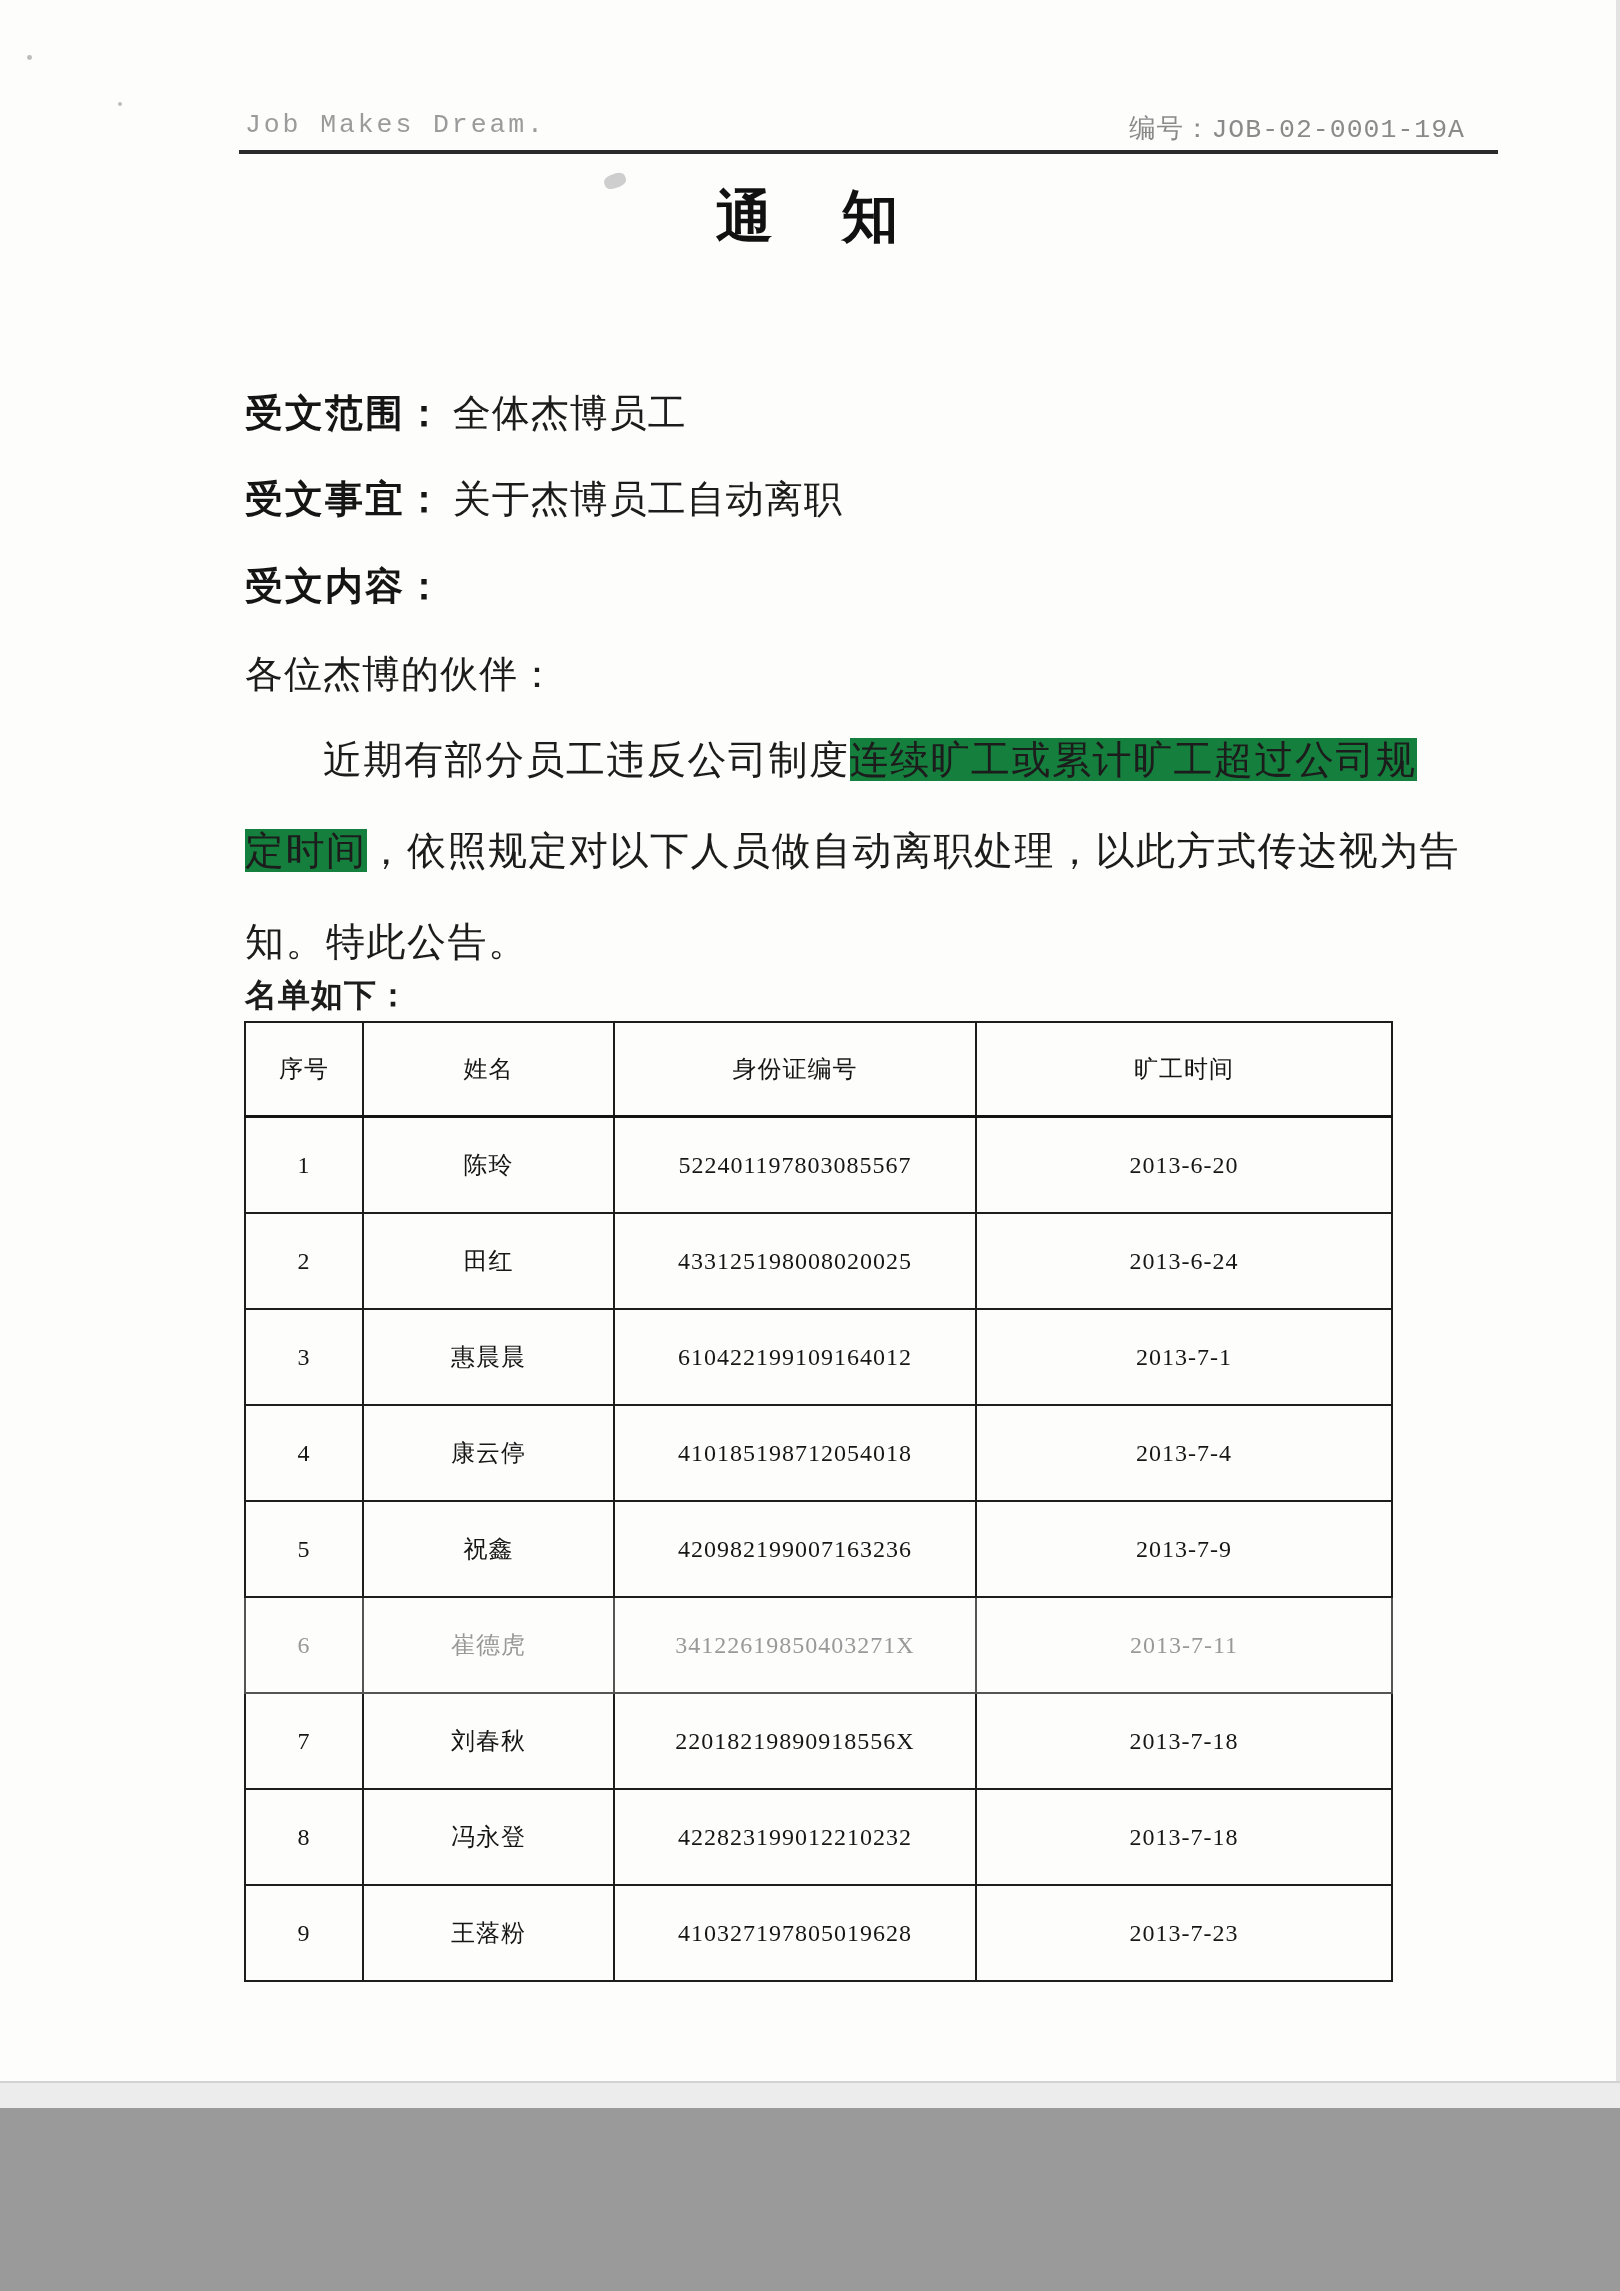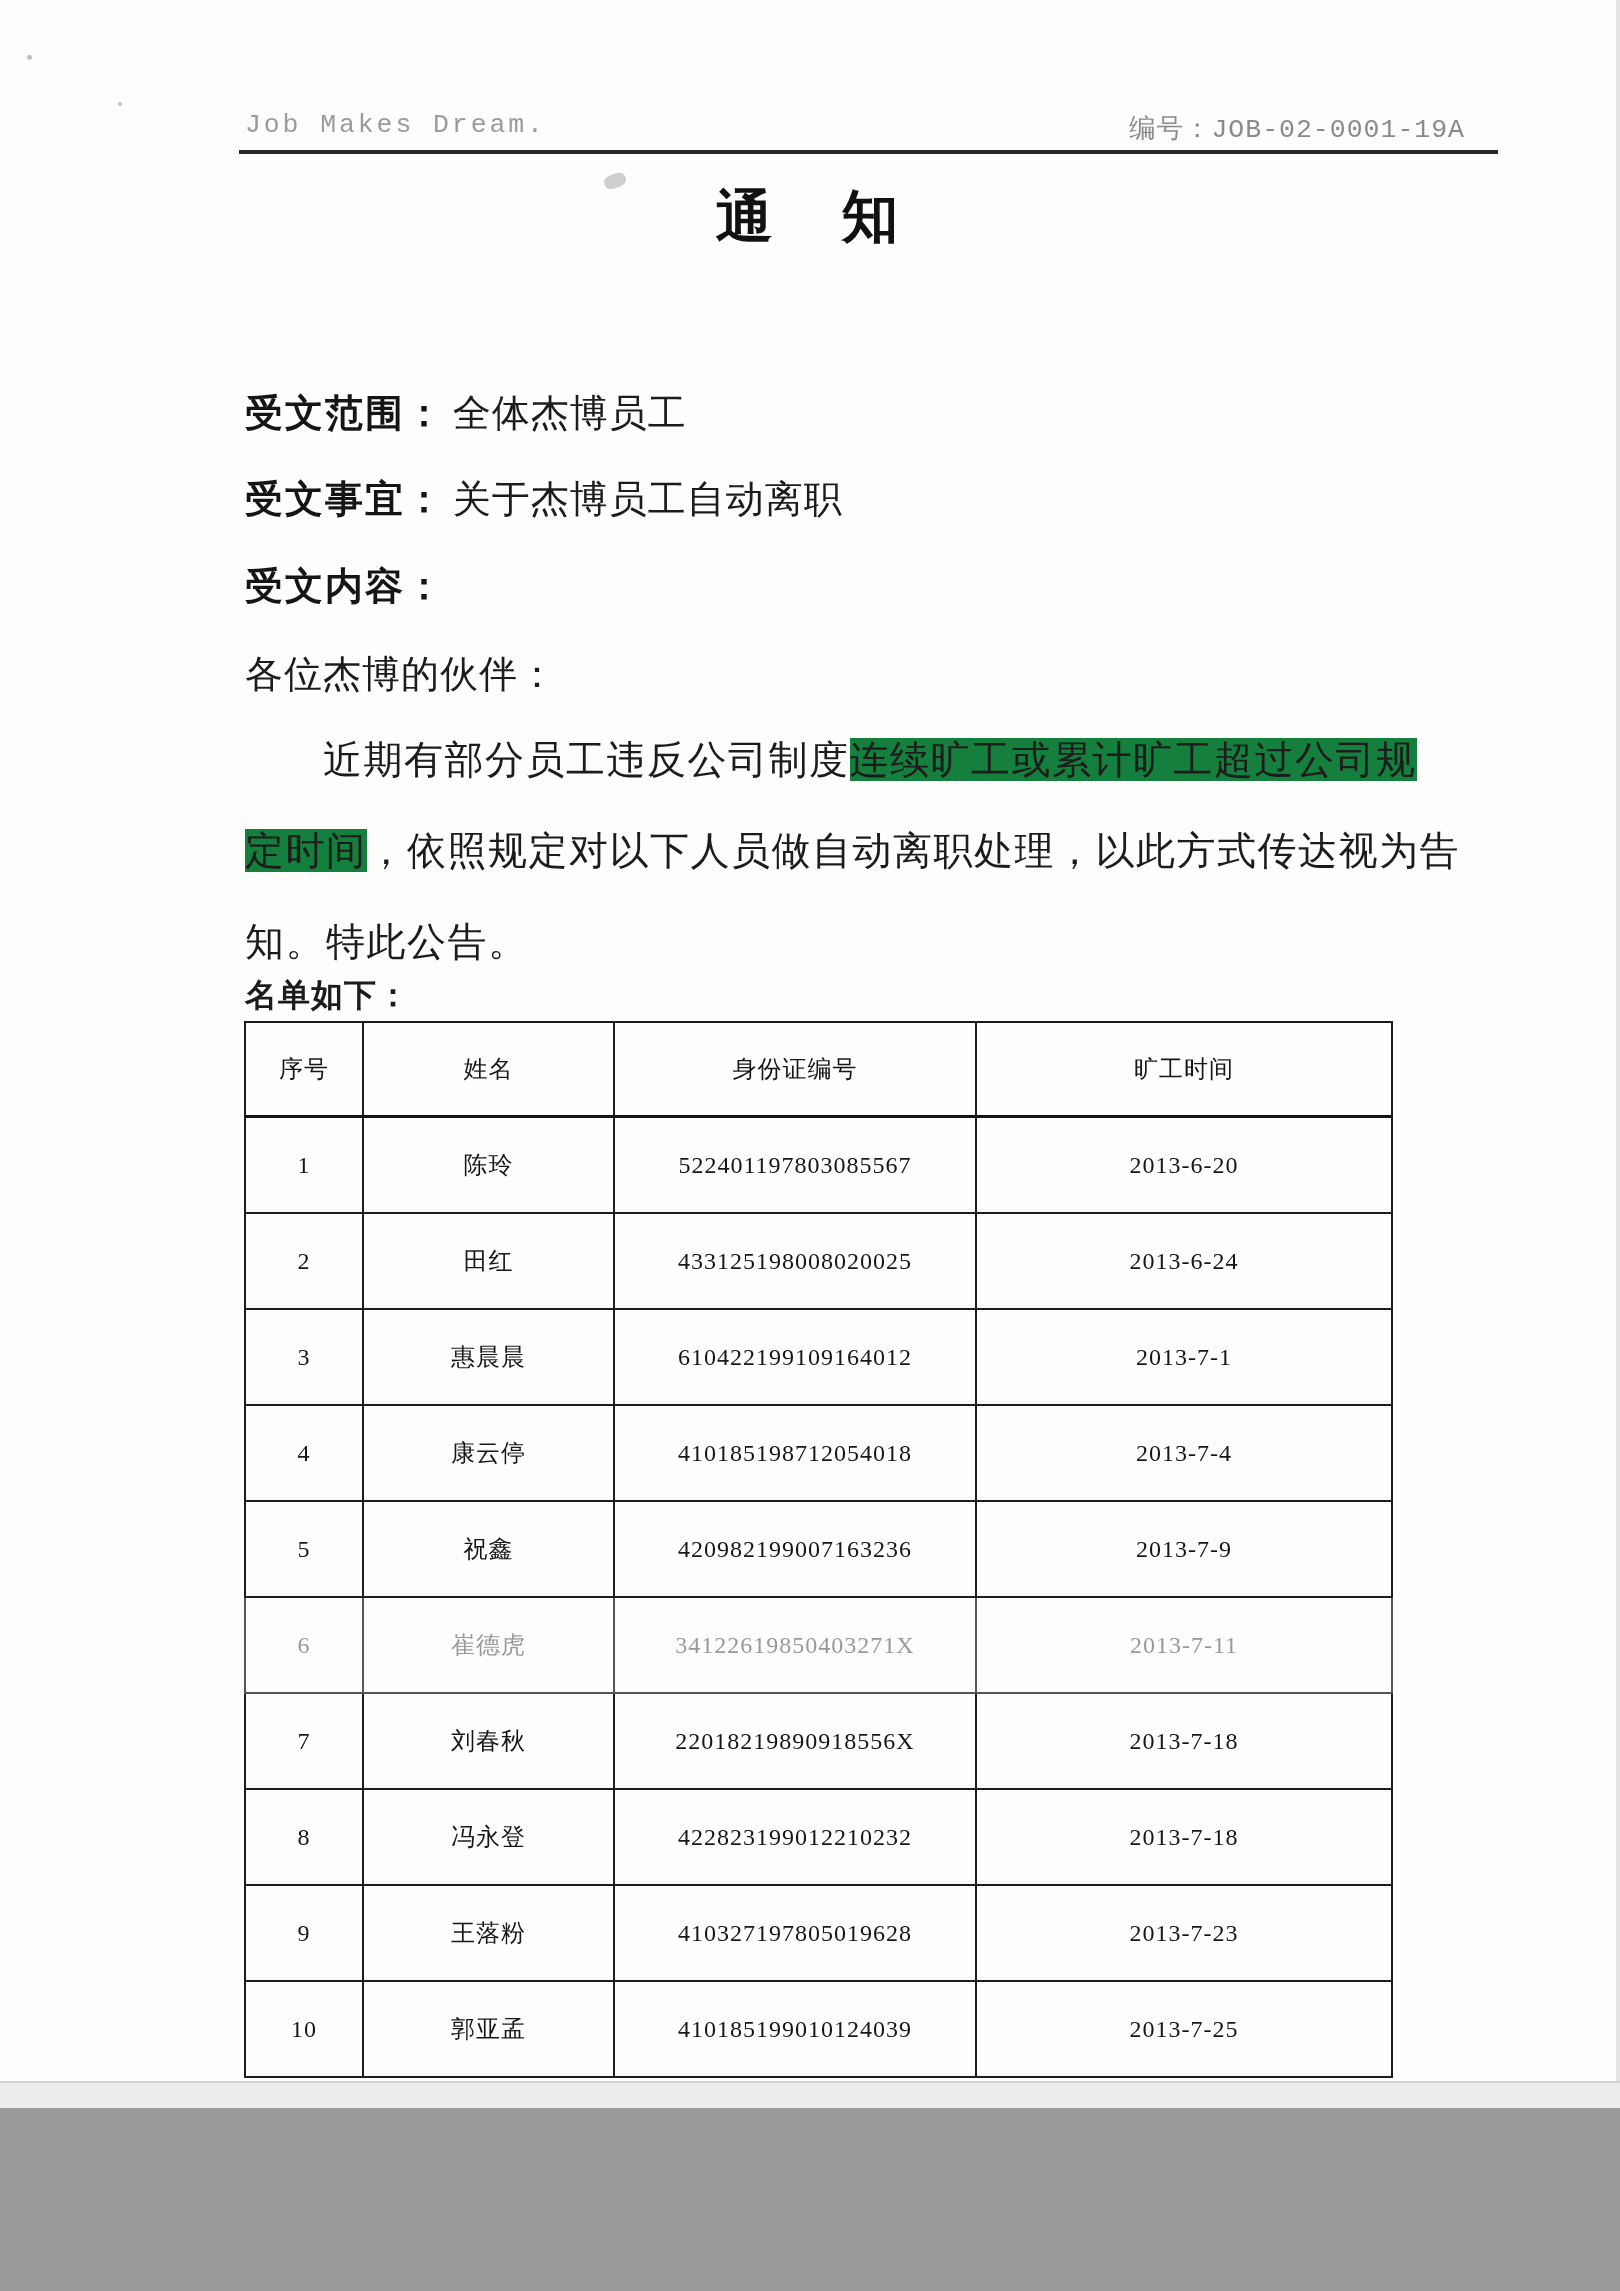--- a/index.html
+++ b/index.html
@@ -181,26 +181,20 @@
           <td>冯永登</td>
           <td>422823199012210232</td>
           <td>2013-7-18</td>
         </tr>
         <tr>
           <td>9</td>
           <td>王落粉</td>
           <td>410327197805019628</td>
           <td>2013-7-23</td>
         </tr>
-        <tr>
-          <td>10</td>
-          <td>郭亚孟</td>
-          <td>410185199010124039</td>
-          <td>2013-7-25</td>
-        </tr>
       </tbody>
   </table>
 
   <div class="artifact art-dot1"></div>
   <div class="artifact art-dot2"></div>
   <div class="artifact art-squiggle"></div>
   <div class="right-edge"></div>
   <div class="bottom-band"></div>
 
 </div>

